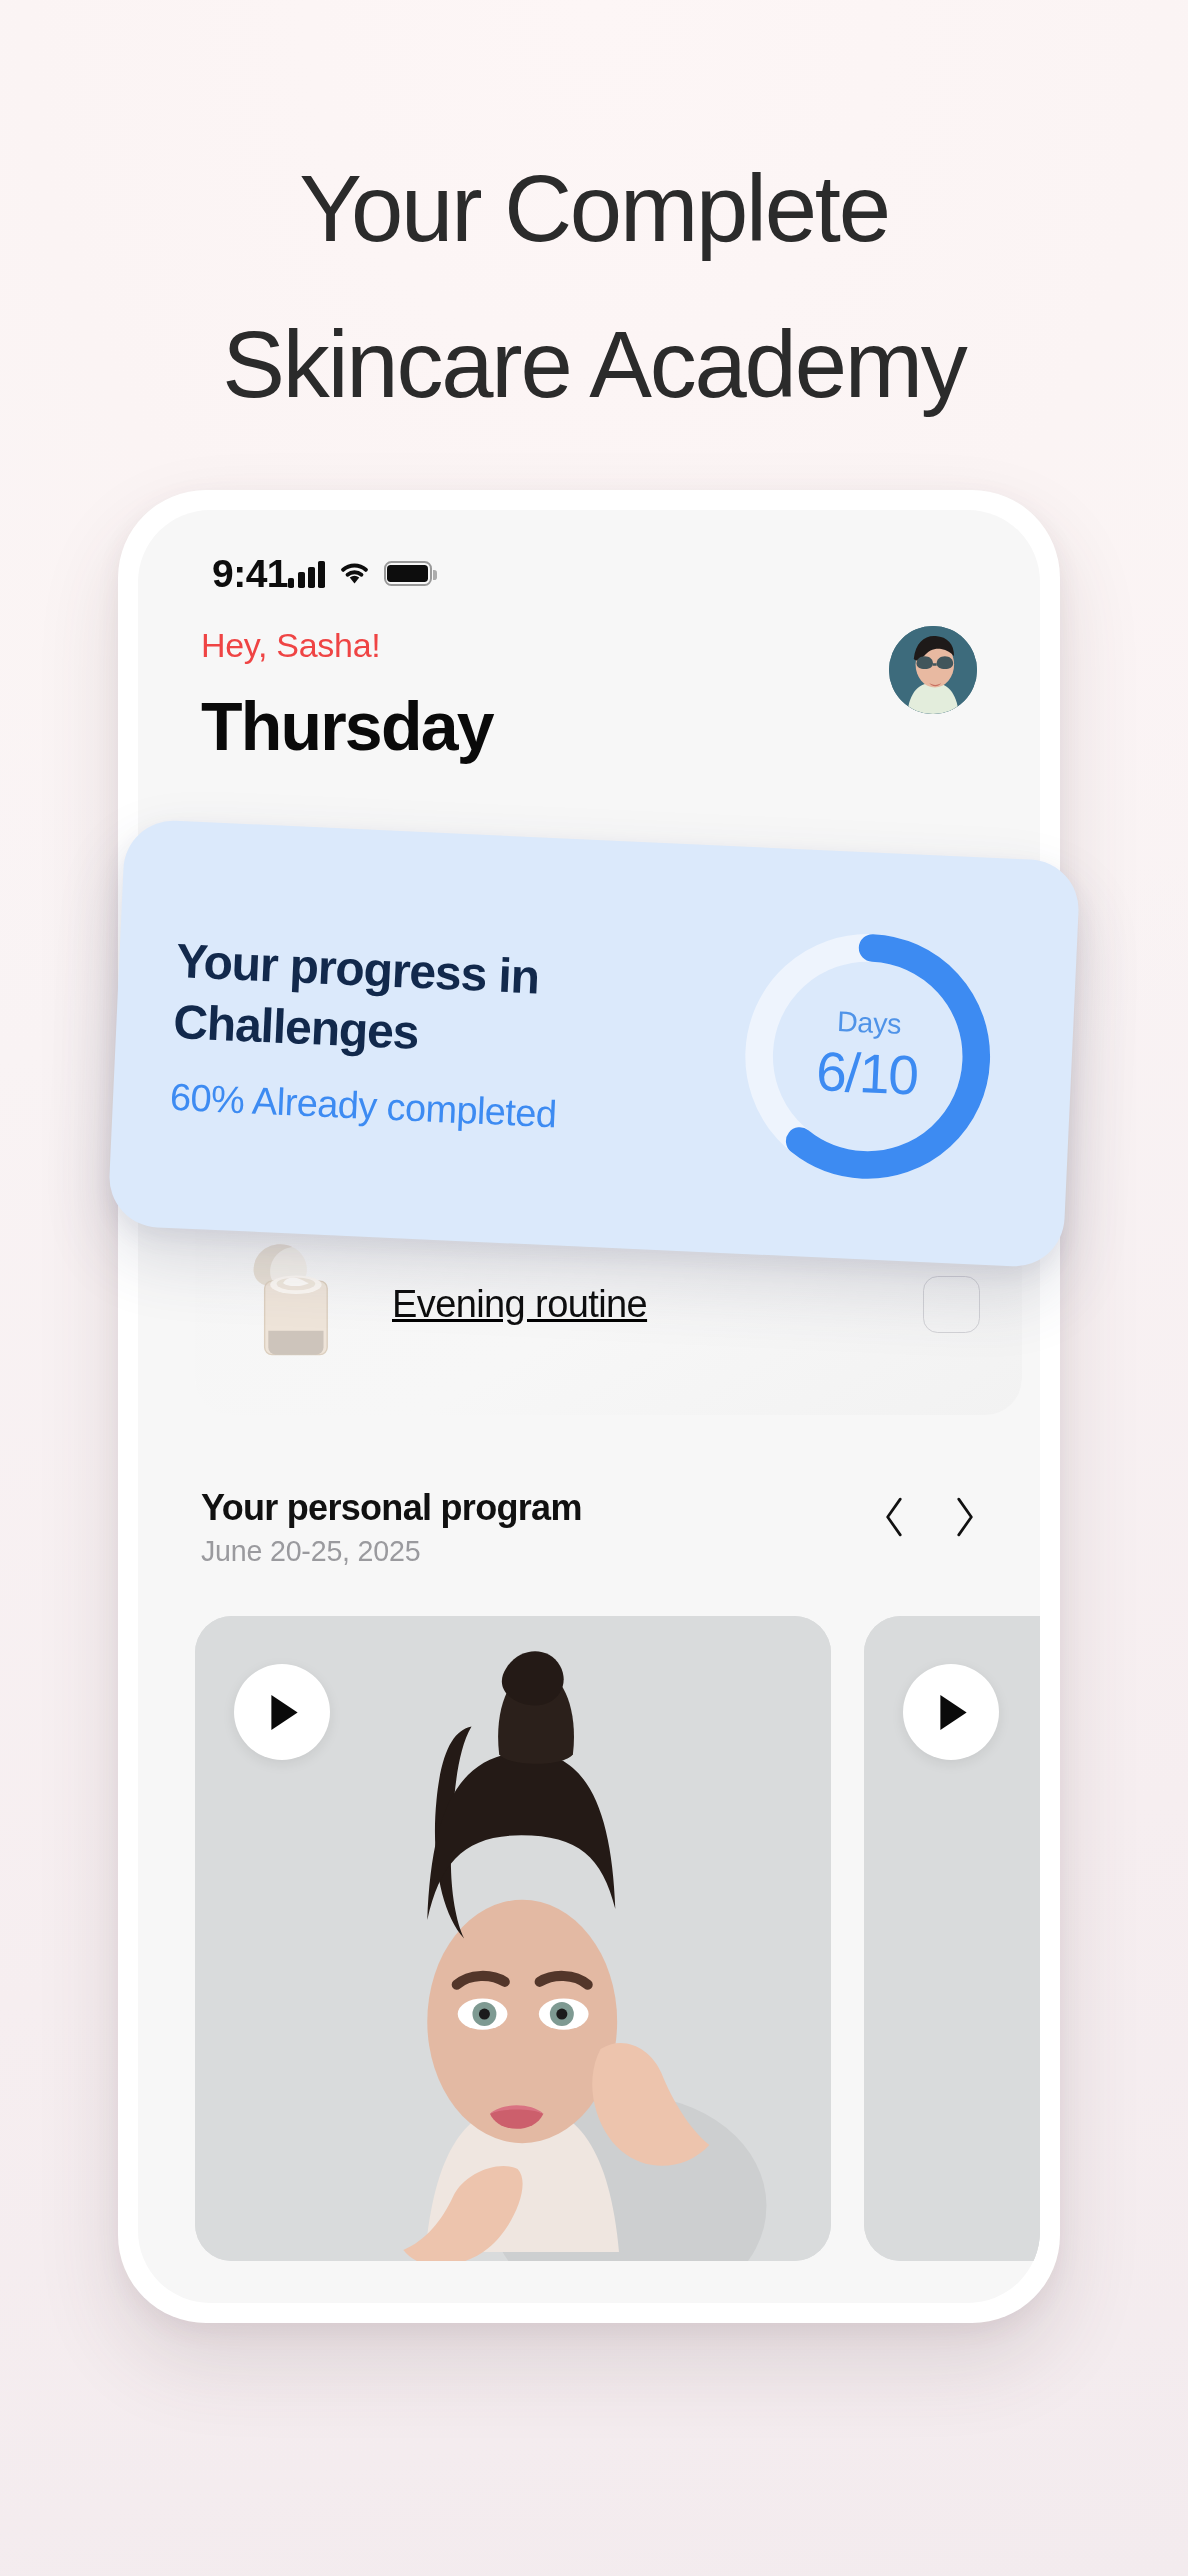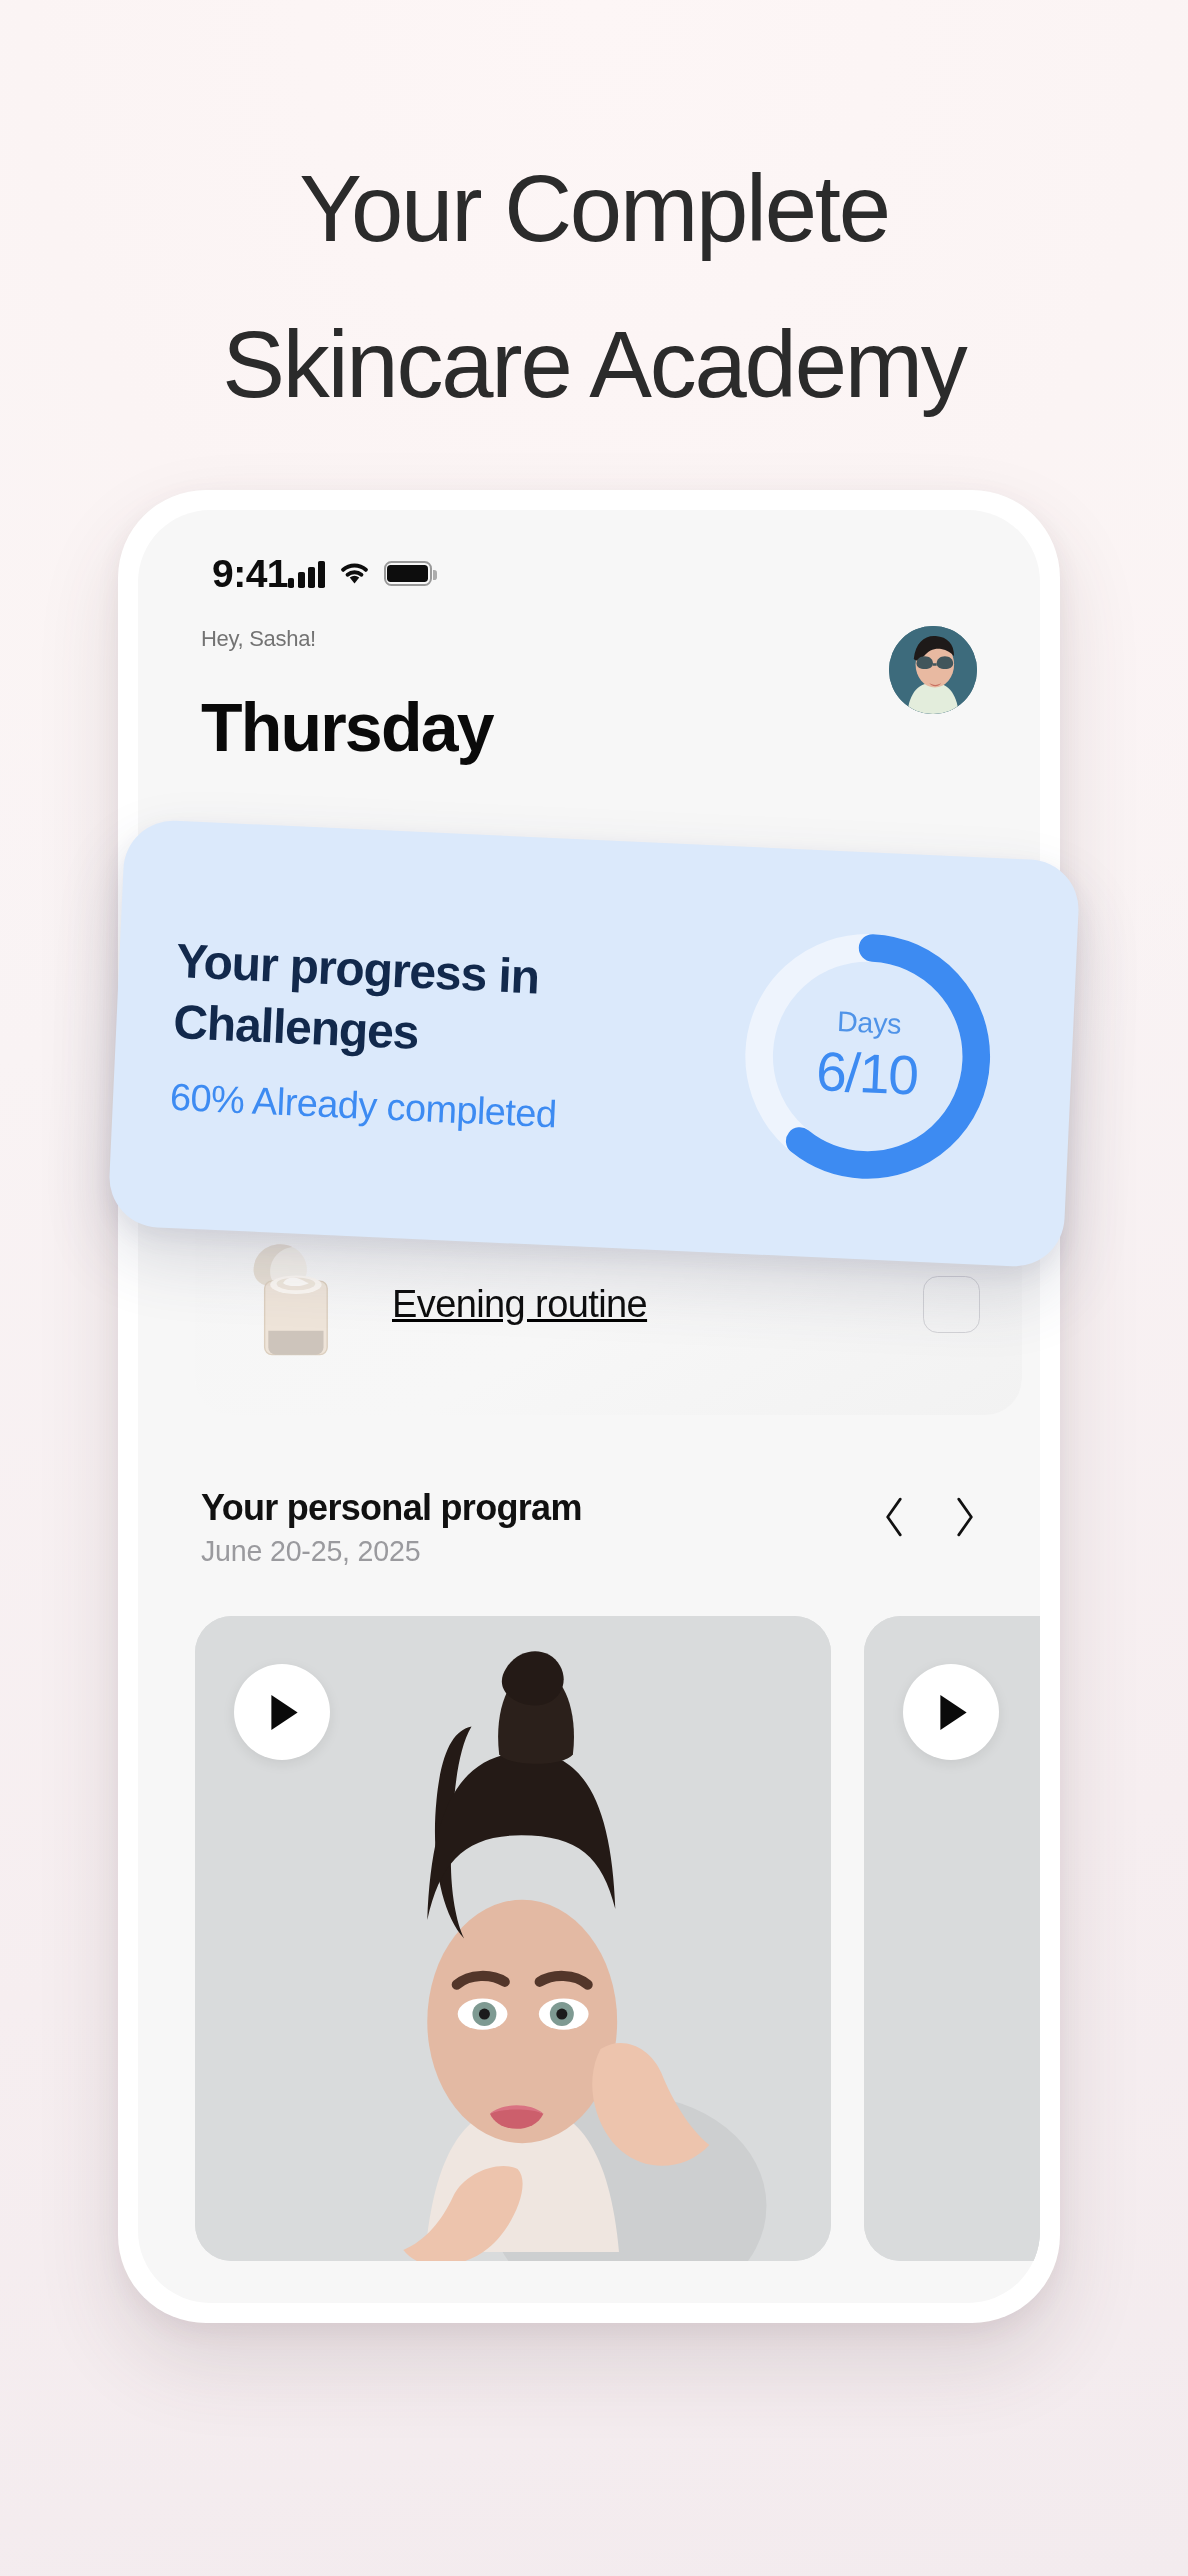--- a/index.html
+++ b/index.html
@@ -101,26 +101,26 @@
 
   
   .greeting-row {
     position: absolute;
     top: 116px; left: 63px; right: 63px;
     display: flex;
     align-items: flex-start;
     justify-content: space-between;
   }
   .greet-hello {
-    font-size: 22px;
-    color: #737373;
+    font-size: 34px;
+    color: #ef4444;
     letter-spacing: -0.3px;
   }
   .greet-day {
-    margin-top: 36px;
+    margin-top: 22px;
     font-size: 68px;
     font-weight: 700;
     letter-spacing: -1.8px;
     color: #0a0a0a;
   }
   .avatar {
     width: 88px; height: 88px;
     border-radius: 50%;
     overflow: hidden;
     flex: none;

